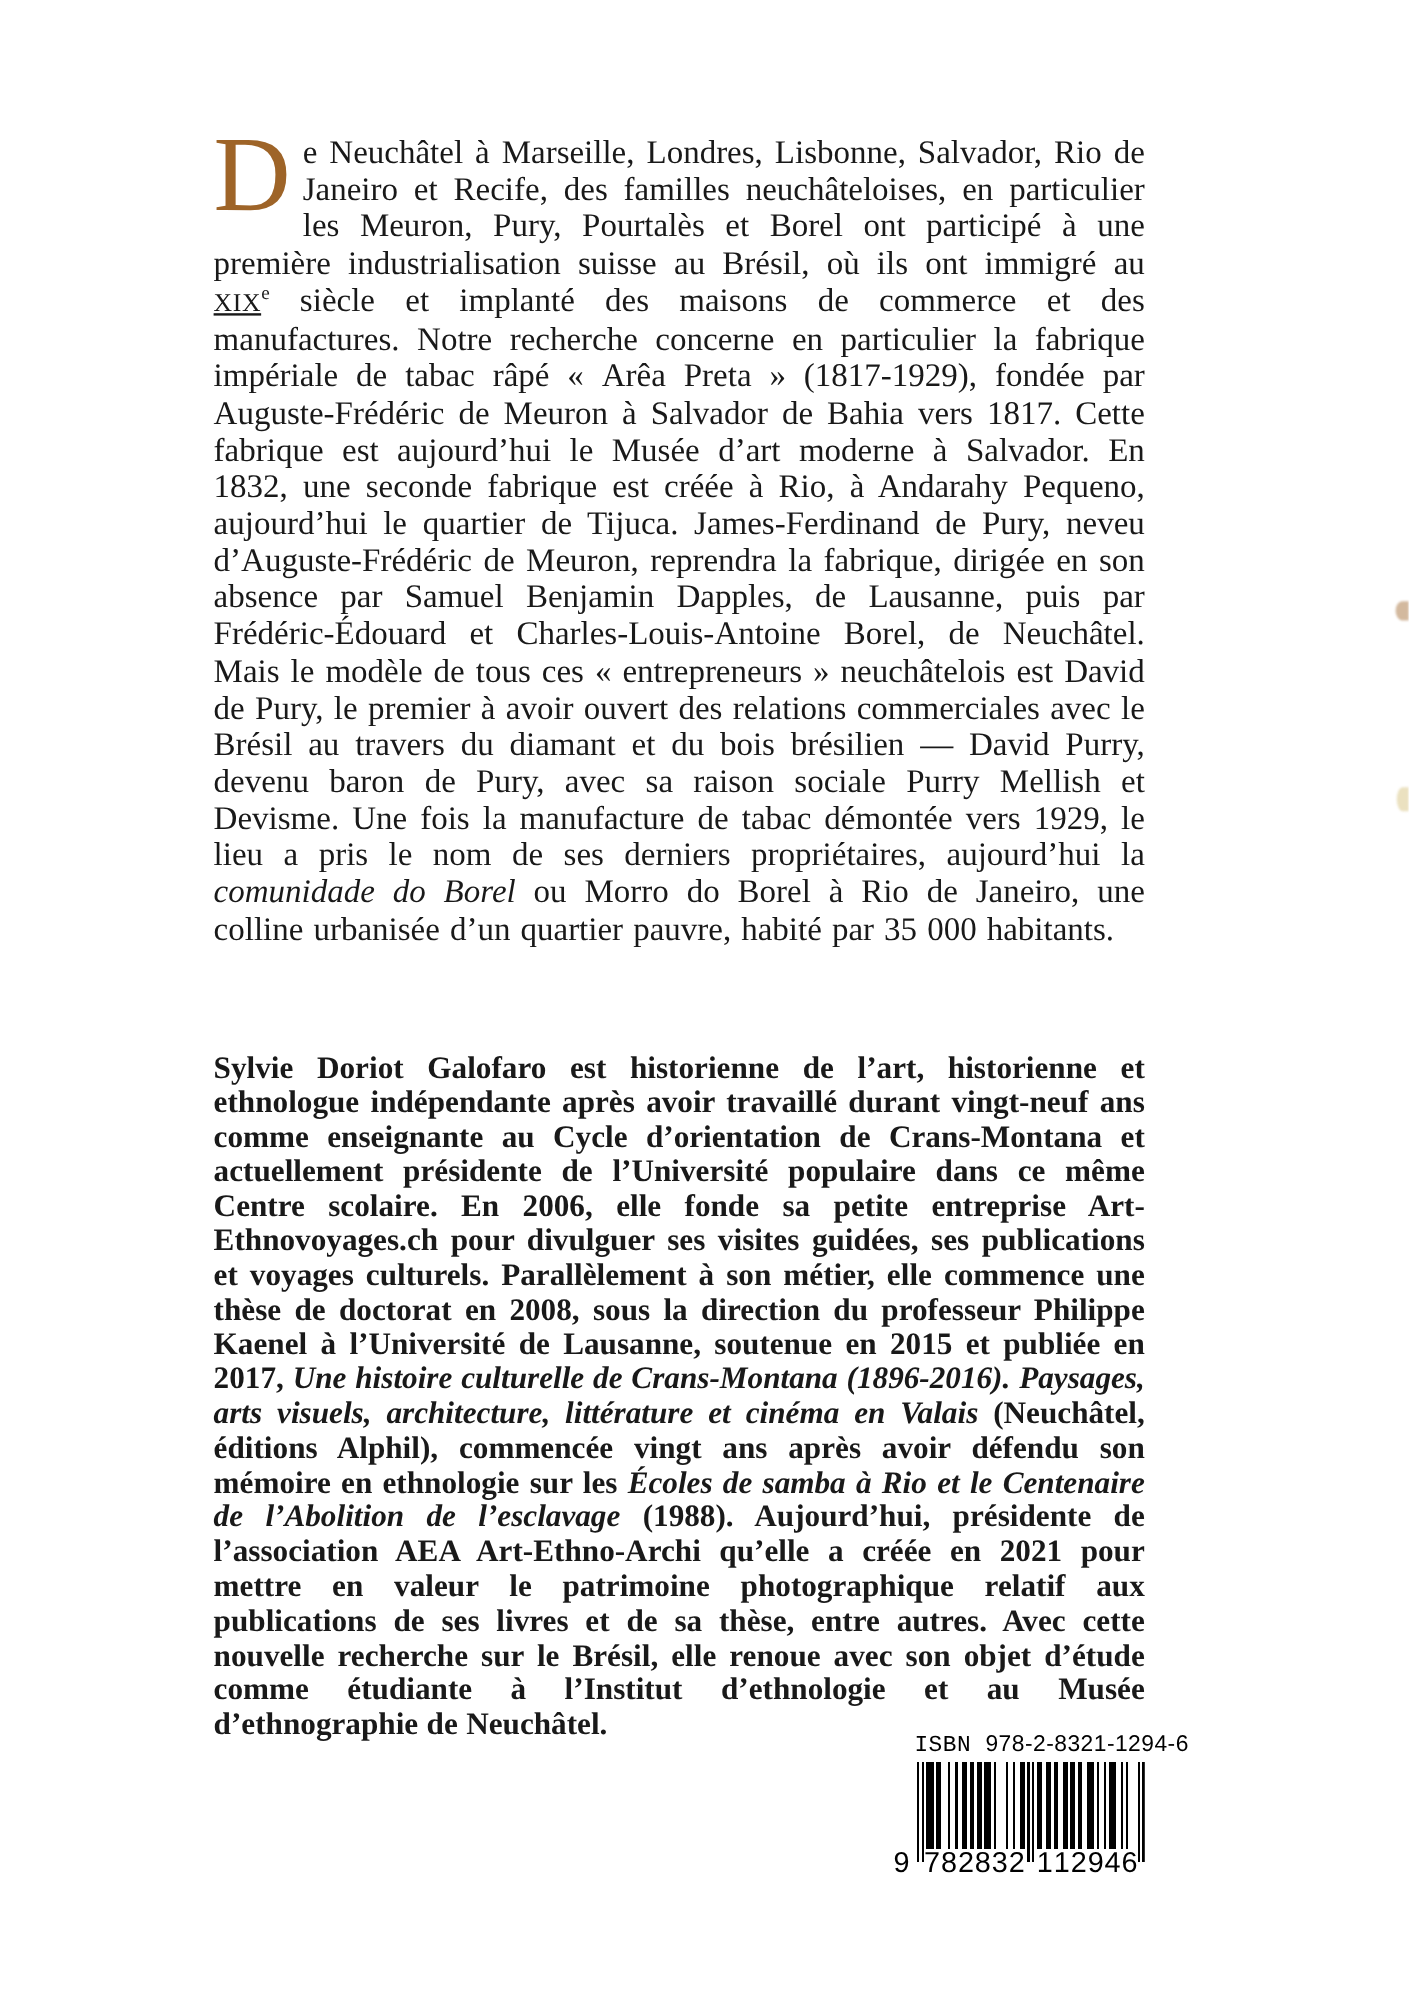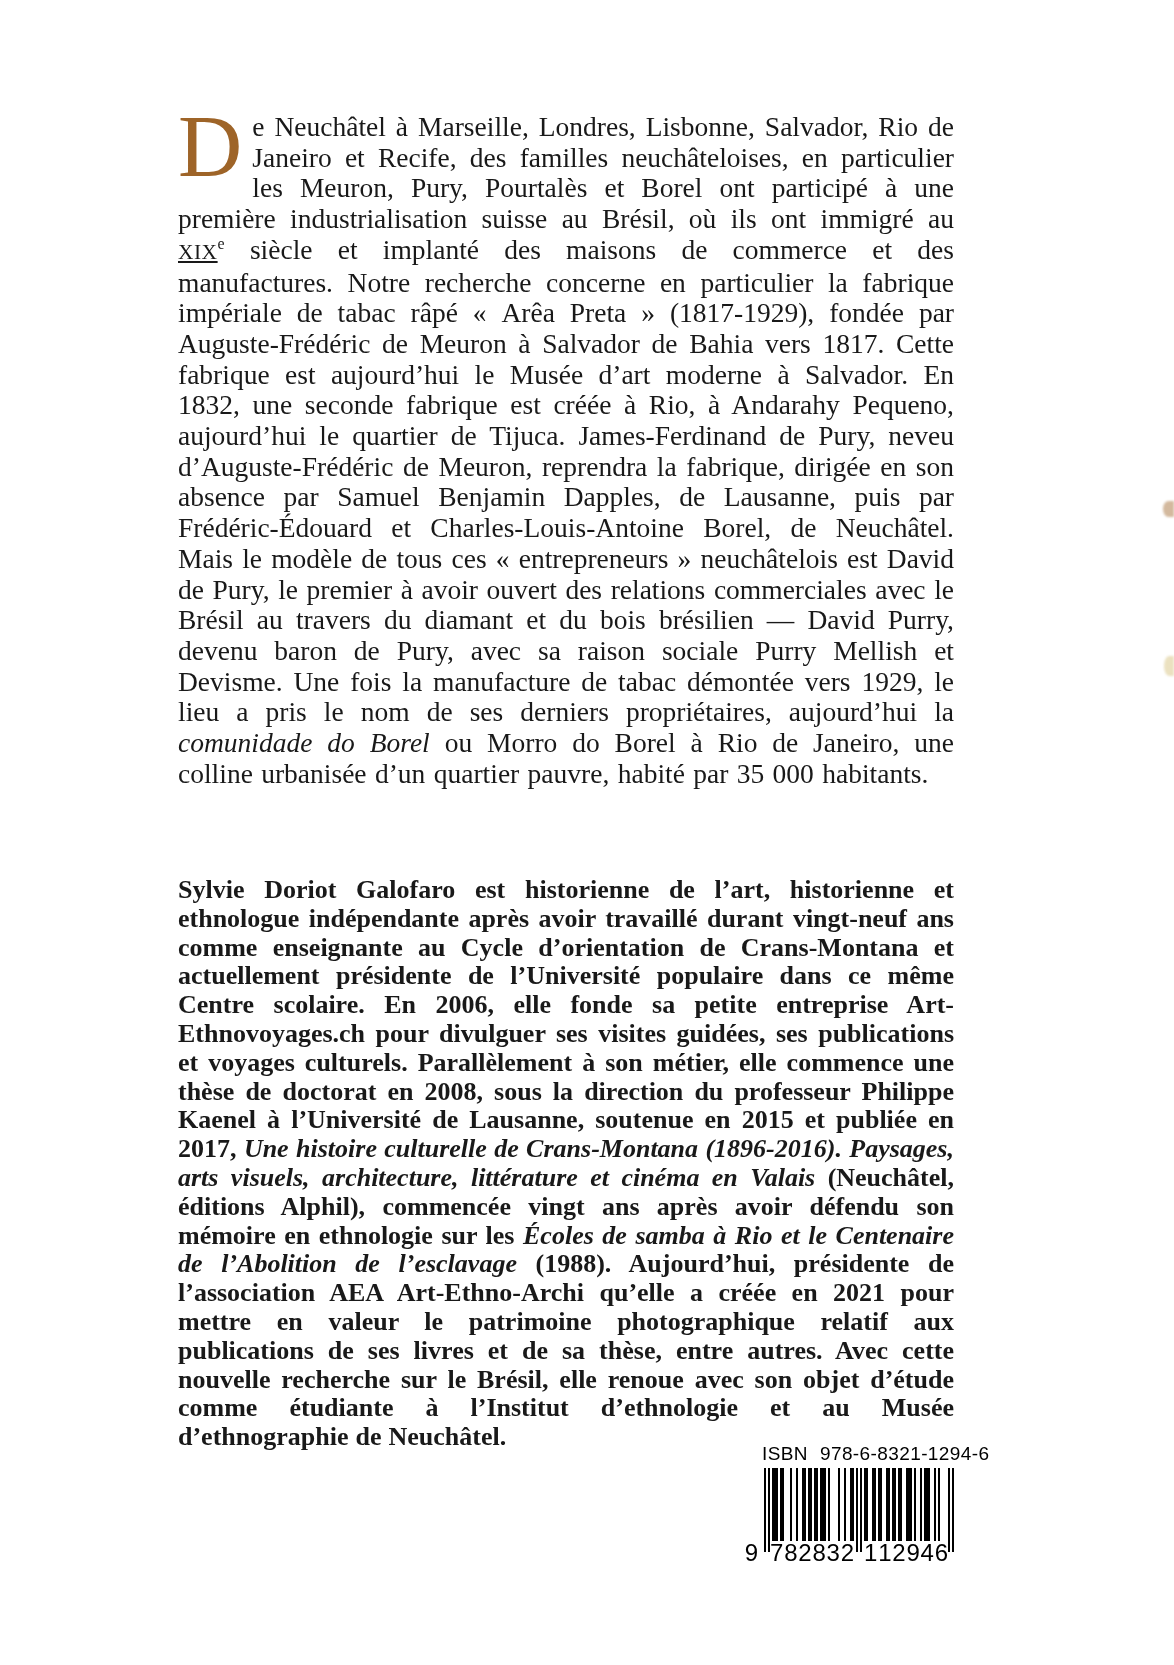--- a/index.html
+++ b/index.html
@@ -29,21 +29,21 @@
   .para-main i,.para-bio i{font-style:italic;}
   
   .isbn-block{
     position:absolute;left:736px;top:1443px;width:232px;
     font-family:"Liberation Sans", sans-serif;color:#000;
   }
   .isbn-line{
     margin-left:26px;width:200px;text-align:center;
     font-size:19px;letter-spacing:0.4px;white-space:nowrap;
   }
-  .isbn-line .isbn-label{margin-right:12px;}
+  .isbn-line .isbn-label{margin-right:12px;font-family:Liberation Mono, monospace;}
   .bars-wrap{position:relative;margin-left:28px;margin-top:3px;width:190px;height:84px;}
   .bars-wrap svg{position:absolute;left:0;top:0;display:block;}
   .bc-digit{
     position:absolute;top:72px;height:26px;font-size:24px;line-height:26px;
     font-family:"Liberation Sans", sans-serif;color:#000;
   }
   .bc-first{left:-26px;width:20px;text-align:right;}
   .bc-g1{left:6px;width:84px;display:flex;justify-content:space-between;}
   .bc-g2{left:100px;width:84px;display:flex;justify-content:space-between;}
   
@@ -55,21 +55,21 @@
 <body>
 
 <div class="page">
 
   <p class="para-main"><span class="dropcap" style="color: rgb(158, 100, 40);">D</span><span>e Neuchâtel à Marseille, Londres, Lisbonne, Salvador, Rio de Janeiro et Recife, des familles neuchâteloises, en particulier les Meuron, Pury, Pourtalès et Borel ont participé à une première industrialisation suisse au Brésil, où ils ont immigré au </span><span class="smallcaps">XIX</span><sup class="century-sup">e</sup><span> siècle et implanté des maisons de commerce et des manufactures. Notre recherche concerne en particulier la fabrique impériale de tabac râpé «&nbsp;Arêa Preta&nbsp;» (1817-1929), fondée par Auguste-Frédéric de Meuron à Salvador de Bahia vers 1817. Cette fabrique est aujourd’hui le Musée d’art moderne à Salvador. En 1832, une seconde fabrique est créée à Rio, à Andarahy Pequeno, aujourd’hui le quartier de Tijuca. James-Ferdinand de Pury, neveu d’Auguste-Frédéric de Meuron, reprendra la fabrique, dirigée en son absence par Samuel Benjamin Dapples, de Lausanne, puis par Frédéric-Édouard et Charles-Louis-Antoine Borel, de Neuchâtel. Mais le modèle de tous ces «&nbsp;entrepreneurs&nbsp;» neuchâtelois est David de Pury, le premier à avoir ouvert des relations commerciales avec le Brésil au travers du diamant et du bois brésilien — David Purry, devenu baron de Pury, avec sa raison sociale Purry Mellish et Devisme. Une fois la manufacture de tabac démontée vers 1929, le lieu a pris le nom de ses derniers propriétaires, aujourd’hui la </span><i>comunidade do Borel</i><span> ou Morro do Borel à Rio de Janeiro, une colline urbanisée d’un quartier pauvre, habité par 35&nbsp;000 habitants.</span></p>
 
   <p class="para-bio"><span>Sylvie Doriot Galofaro est historienne de l’art, historienne et ethnologue indépendante après avoir travaillé durant vingt-neuf ans comme enseignante au Cycle d’orientation de Crans-Montana et actuellement présidente de l’Université populaire dans ce même Centre scolaire. En 2006, elle fonde sa petite entreprise Art-Ethnovoyages.ch pour divulguer ses visites guidées, ses publications et voyages culturels. Parallèlement à son métier, elle commence une thèse de doctorat en 2008, sous la direction du professeur Philippe Kaenel à l’Université de Lausanne, soutenue en 2015 et publiée en 2017, </span><i>Une histoire culturelle de Crans-Montana (1896-2016). Paysages, arts visuels, architecture, littérature et cinéma en Valais</i><span> (Neuchâtel, éditions Alphil), commencée vingt ans après avoir défendu son mémoire en ethnologie sur les </span><i>Écoles de samba à Rio et le Centenaire de l’Abolition de l’esclavage</i><span> (1988). Aujourd’hui, présidente de l’association AEA Art-Ethno-Archi qu’elle a créée en 2021 pour mettre en valeur le patrimoine photographique relatif aux publications de ses livres et de sa thèse, entre autres. Avec cette nouvelle recherche sur le Brésil, elle renoue avec son objet d’étude comme étudiante à l’Institut d’ethnologie et au Musée d’ethnographie de Neuchâtel.</span></p>
 
   <div class="isbn-block">
     <div class="isbn-line">
-      <span class="isbn-label">ISBN</span><span>978-6-8321-1294-6</span>
+      <span class="isbn-label">ISBN</span><span>978-2-8321-1294-6</span>
     </div>
     <div class="bars-wrap">
       <svg id="barcode-svg" width="190" height="84" viewBox="0 0 95 84" preserveAspectRatio="none" shape-rendering="crispEdges" fill="#000000" style="fill: rgb(0, 0, 0);">
           <rect x="0" y="0" width="1" height="84"></rect>
           <rect x="2" y="0" width="1" height="84"></rect>
           <rect x="4" y="0" width="1" height="73"></rect>
           <rect x="5" y="0" width="1" height="73"></rect>
           <rect x="6" y="0" width="1" height="73"></rect>
           <rect x="8" y="0" width="1" height="73"></rect>
           <rect x="9" y="0" width="1" height="73"></rect>

